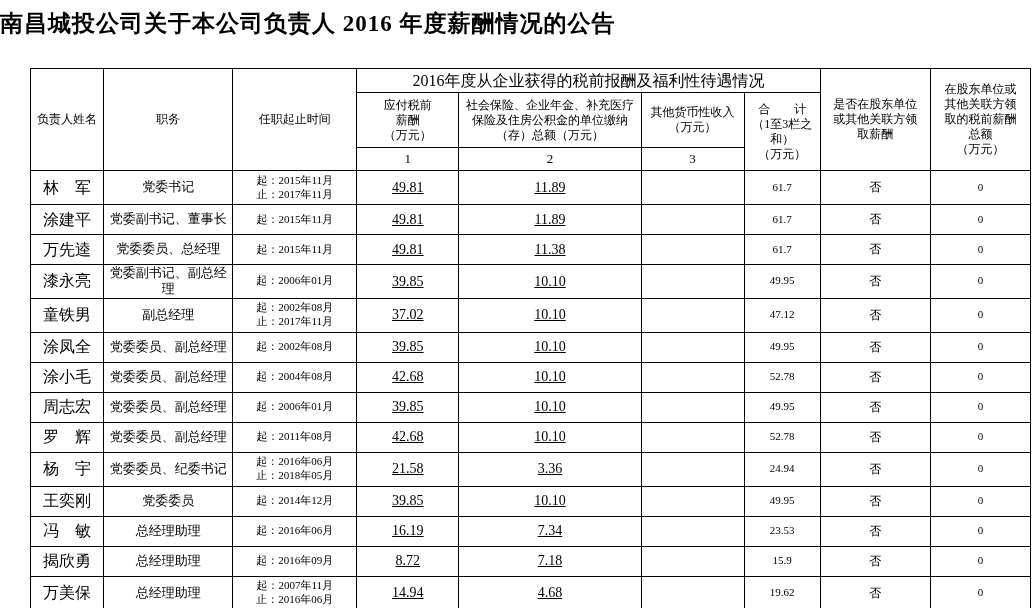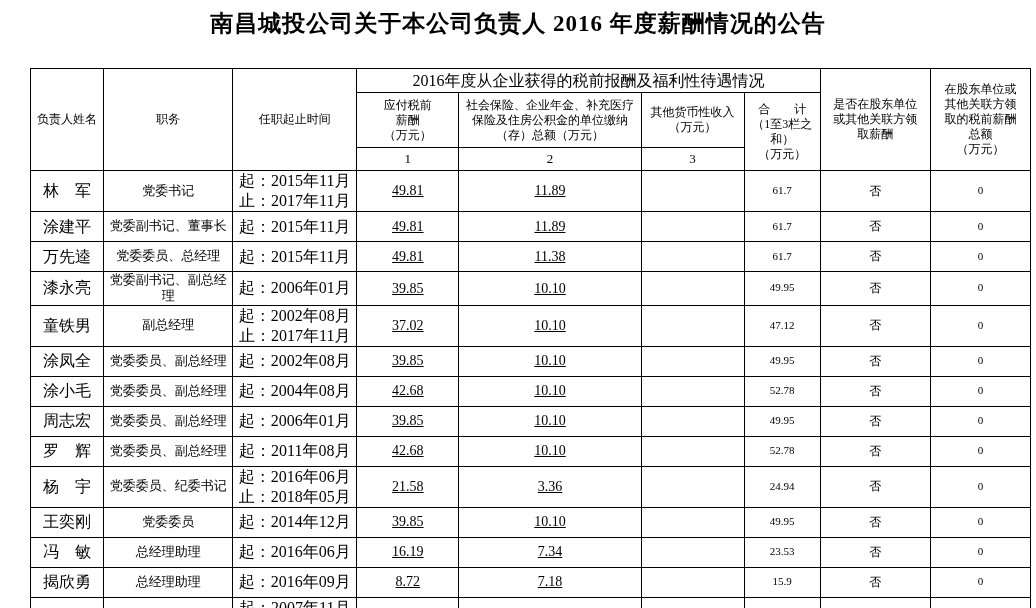--- a/index.html
+++ b/index.html
@@ -3,21 +3,21 @@
 <meta charset="utf-8">
 <style>
   html,body{margin:0;padding:0;background:#ffffff;}
   body{
     width:1036px;height:608px;position:relative;overflow:hidden;
     font-family:"Liberation Serif","DejaVu Serif",serif;
     color:#000;
   }
   .doc-title{
     position:absolute;top:8px;left:0;width:1036px;
-    text-align:center;font-size:23px;font-weight:bold;
+    font-size:23px;font-weight:bold;
     letter-spacing:1px;
   }
   table.salary{
     position:absolute;left:30px;top:68px;
     border-collapse:collapse;table-layout:fixed;
     width:1001px;
   }
   table.salary td,table.salary th{
     border:1px solid #000;
     padding:0 2px;
@@ -25,21 +25,21 @@
     white-space:pre-line;
     font-weight:normal;
     line-height:1.25;
     overflow:hidden;
   }
   .h-span{font-size:16px;height:23px;line-height:1;}
   .h-main{font-size:12px;}
   .h-num{font-size:13px;height:22px;line-height:1;}
   td.c-name{font-size:16px;}
   td.c-pos{font-size:13px;}
-  td.c-tenure{font-size:16px;}
+  td.c-tenure{font-size:11px;}
   td.c-val{font-size:14px;text-decoration:underline;}
   td.c-total{font-size:11px;}
   td.c-paid{font-size:12px;}
   td.c-amt{font-size:11px;}
   tr.row-s{height:30px;margin-left:34px;}
   tr.row-t{height:34px;}
   tr.hdr2{height:55px;}
 </style>
 </head>
 <body>

